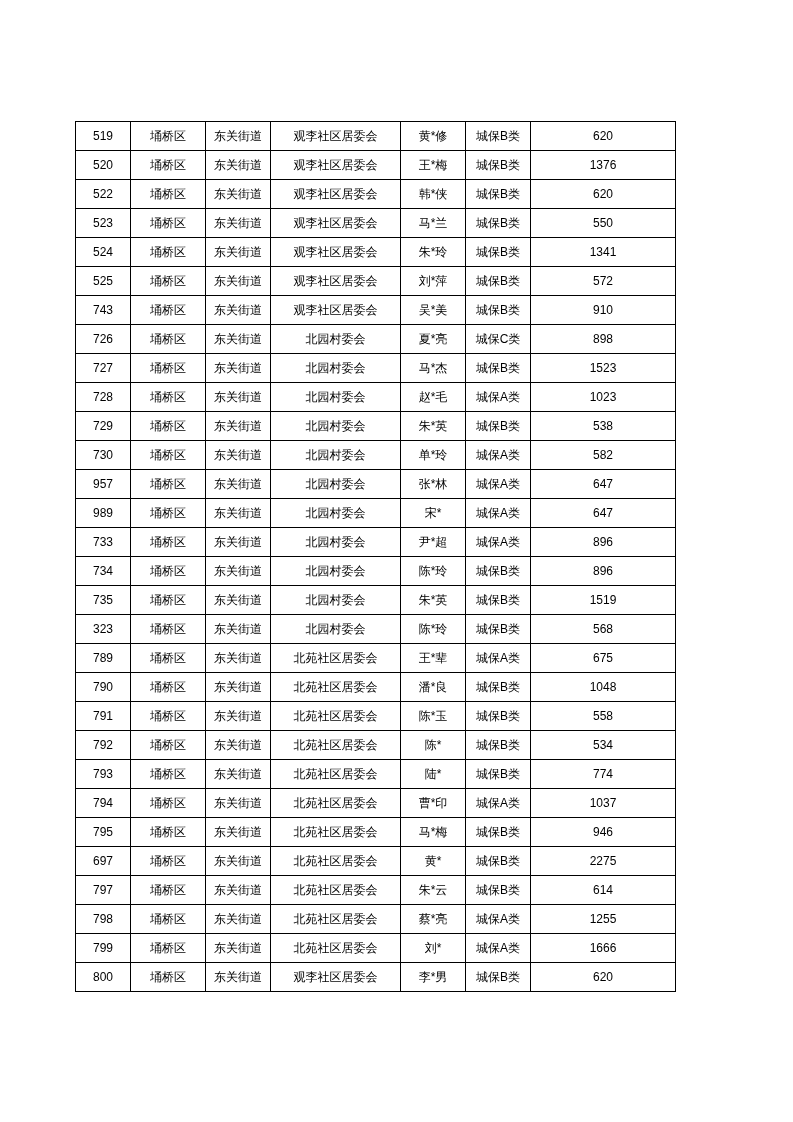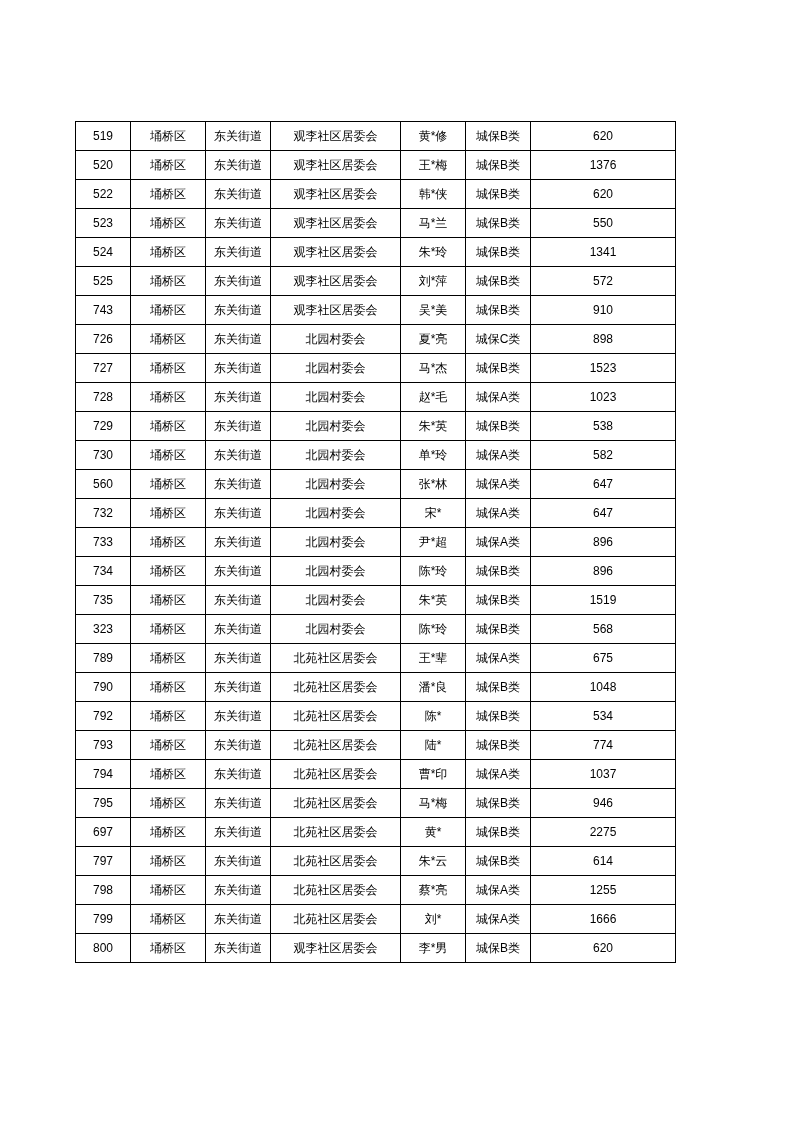--- a/index.html
+++ b/index.html
@@ -162,30 +162,30 @@
         <tr>
           <td>730</td>
           <td>埇桥区</td>
           <td>东关街道</td>
           <td>北园村委会</td>
           <td>单*玲</td>
           <td>城保A类</td>
           <td>582</td>
         </tr>
         <tr>
-          <td>560</td>
+          <td>957</td>
           <td>埇桥区</td>
           <td>东关街道</td>
           <td>北园村委会</td>
           <td>张*林</td>
           <td>城保A类</td>
           <td>647</td>
         </tr>
         <tr>
-          <td>732</td>
+          <td>989</td>
           <td>埇桥区</td>
           <td>东关街道</td>
           <td>北园村委会</td>
           <td>宋*</td>
           <td>城保A类</td>
           <td>647</td>
         </tr>
         <tr>
           <td>733</td>
           <td>埇桥区</td>
@@ -232,20 +232,29 @@
           <td>675</td>
         </tr>
         <tr>
           <td>790</td>
           <td>埇桥区</td>
           <td>东关街道</td>
           <td>北苑社区居委会</td>
           <td>潘*良</td>
           <td>城保B类</td>
           <td>1048</td>
+        </tr>
+        <tr>
+          <td>791</td>
+          <td>埇桥区</td>
+          <td>东关街道</td>
+          <td>北苑社区居委会</td>
+          <td>陈*玉</td>
+          <td>城保B类</td>
+          <td>558</td>
         </tr>
         <tr>
           <td>792</td>
           <td>埇桥区</td>
           <td>东关街道</td>
           <td>北苑社区居委会</td>
           <td>陈*</td>
           <td>城保B类</td>
           <td>534</td>
         </tr>

